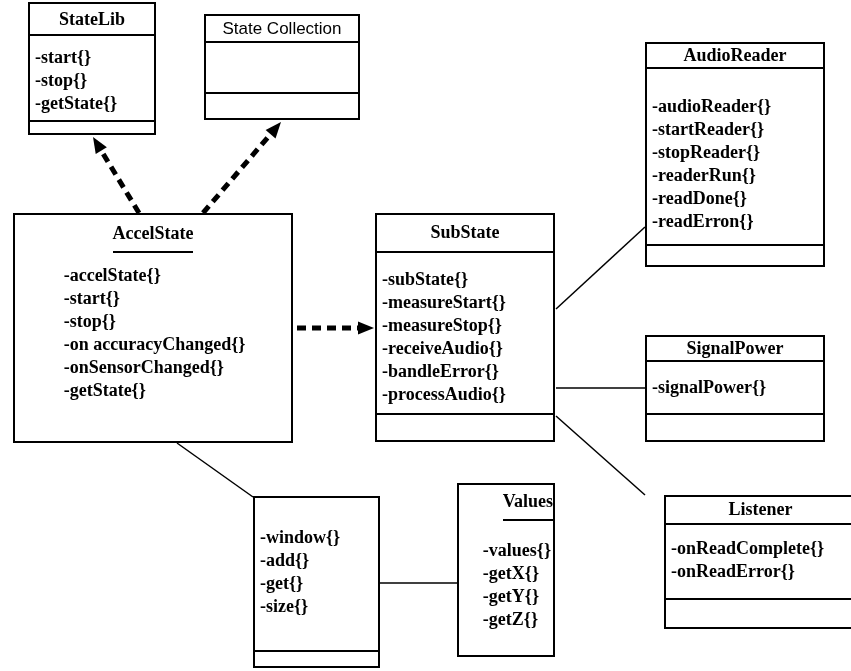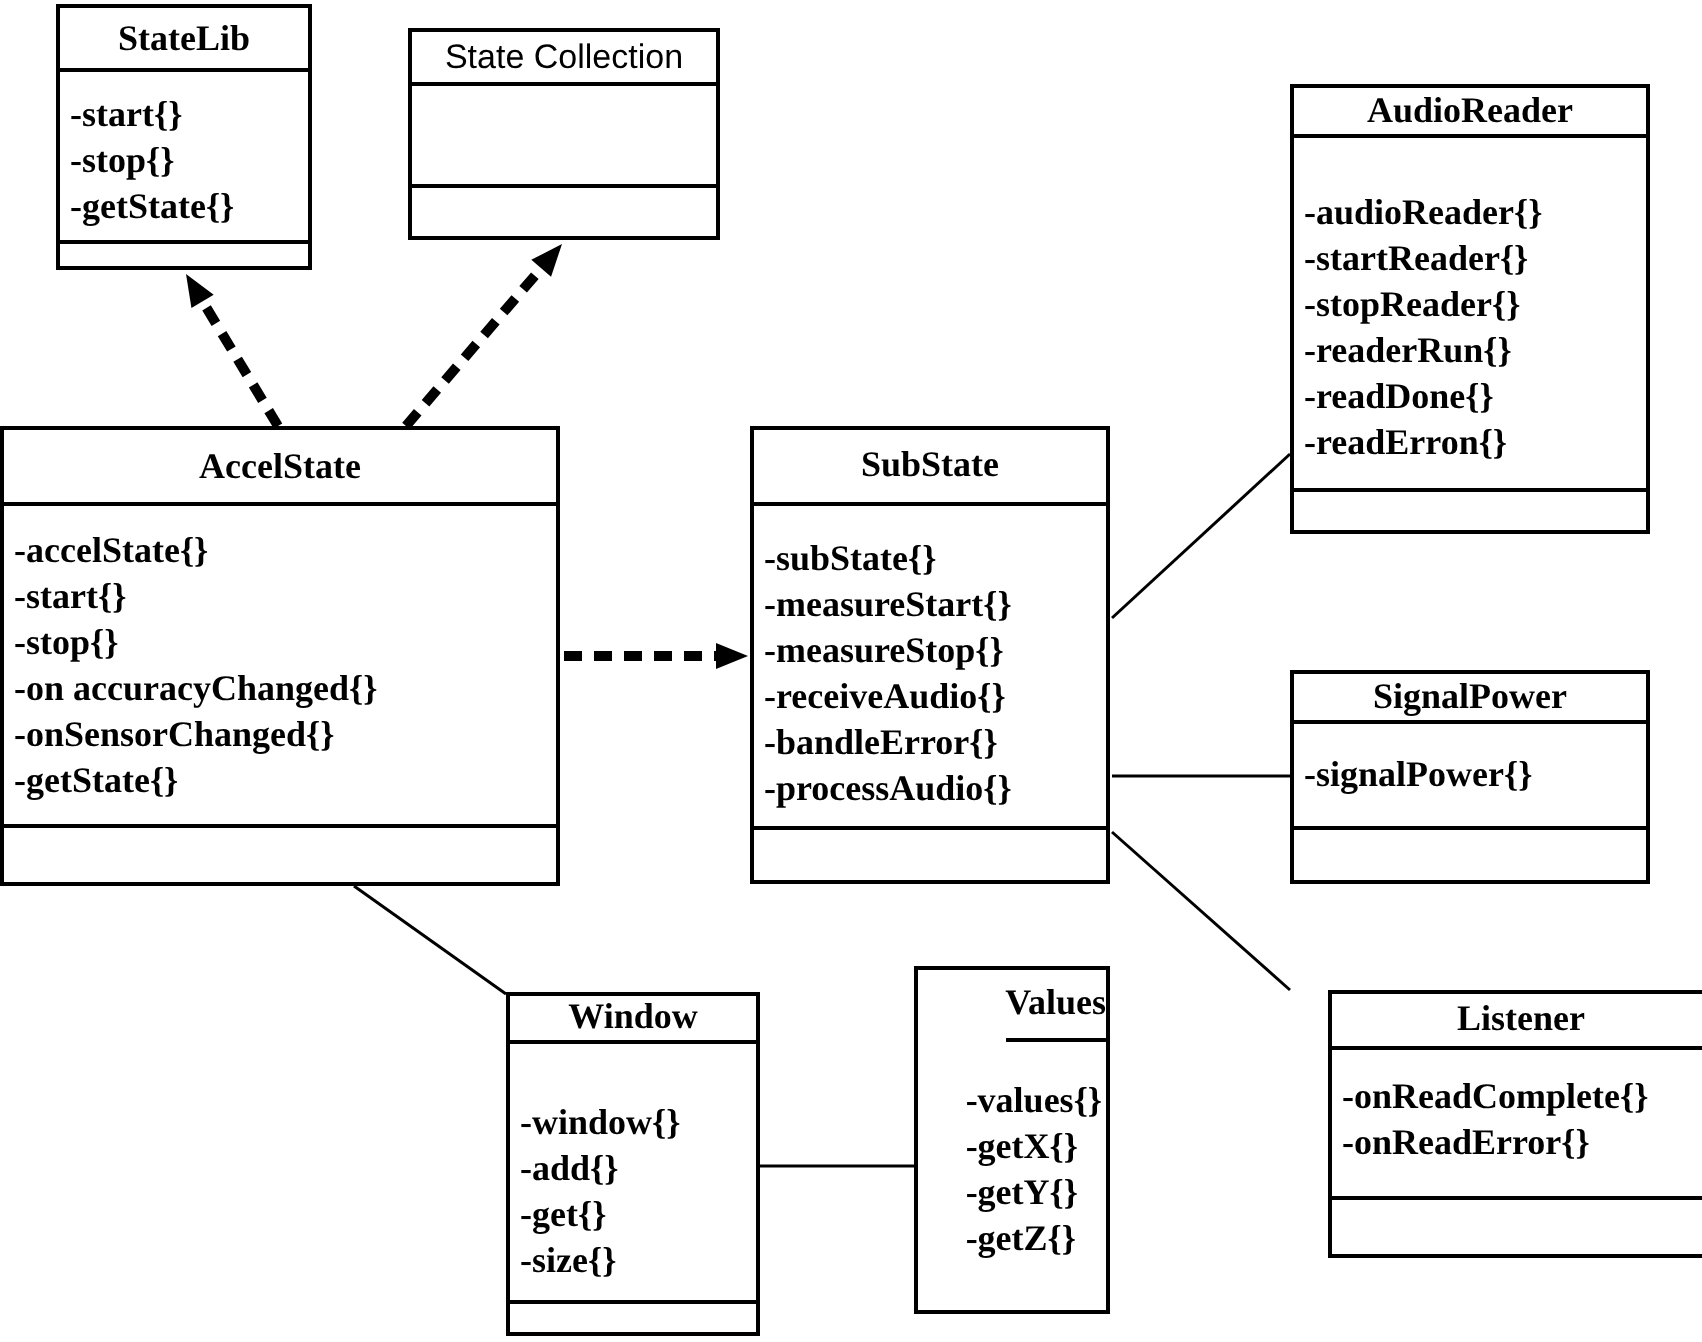--- a/index.html
+++ b/index.html
@@ -61,21 +61,21 @@
   .uml-footer {
     box-sizing: border-box;
     height: var(--footer-h);
     border-top: 2px solid #000000;
     flex: 0 0 auto;
   }
   
   #box-statelib        { left: 28px;  top: 2px;   width: 128px; height: 133px; --title-h: 38px; --footer-h: 13px; --pad-top: 10px; }
   #box-state-collection{ left: 204px; top: 14px;  width: 156px; height: 106px; --title-h: 27px; --footer-h: 26px; --pad-top: 0px;  }
   #box-audioreader     { left: 645px; top: 42px;  width: 180px; height: 225px; --title-h: 26px; --footer-h: 21px; --pad-top: 26px; }
-  #box-accelstate      { left: 0;   top: 213px; width: 280px; height: 230px; --title-h: 40px; --footer-h: 29px; --pad-top: 11px; }
+  #box-accelstate      { left: 13px;   top: 213px; width: 280px; height: 230px; align-items: center; --title-h: 40px; --footer-h: 29px; --pad-top: 11px; }
   #box-substate        { left: 375px; top: 213px; width: 180px; height: 229px; --title-h: 40px; --footer-h: 27px; --pad-top: 15px; }
   #box-signalpower     { left: 645px; top: 335px; width: 180px; height: 107px; --title-h: 27px; --footer-h: 27px; --pad-top: 14px; }
   #box-window          { left: 253px; top: 496px; width: 127px; height: 172px; --title-h: 26px; --footer-h: 16px; --pad-top: 28px; }
   #box-values          { left: 457px; top: 483px; width: 98px;  height: 174px; align-items: flex-end; --title-h: 39px; --footer-h: 16px; --pad-top: 18px; }
   #box-listener        { left: 664px; top: 495px; width: 193px; height: 134px; --title-h: 28px; --footer-h: 29px; --pad-top: 12px; }
 </style>
 </head>
 <body>
 
 <div id="canvas">
@@ -151,21 +151,20 @@
         <div class="uml-attr-line">-measureStart{}</div>
         <div class="uml-attr-line">-measureStop{}</div>
         <div class="uml-attr-line">-receiveAudio{}</div>
         <div class="uml-attr-line">-bandleError{}</div>
         <div class="uml-attr-line">-processAudio{}</div>
       </div>
     <div class="uml-footer"></div>
   </div>
 
   <div class="uml-class" id="box-window">
-    <div class="uml-title">Window</div>
     <div class="uml-attrs">
         <div class="uml-attr-line">-window{}</div>
         <div class="uml-attr-line">-add{}</div>
         <div class="uml-attr-line">-get{}</div>
         <div class="uml-attr-line">-size{}</div>
       </div>
     <div class="uml-footer"></div>
   </div>
 
   <div class="uml-class" id="box-values">

